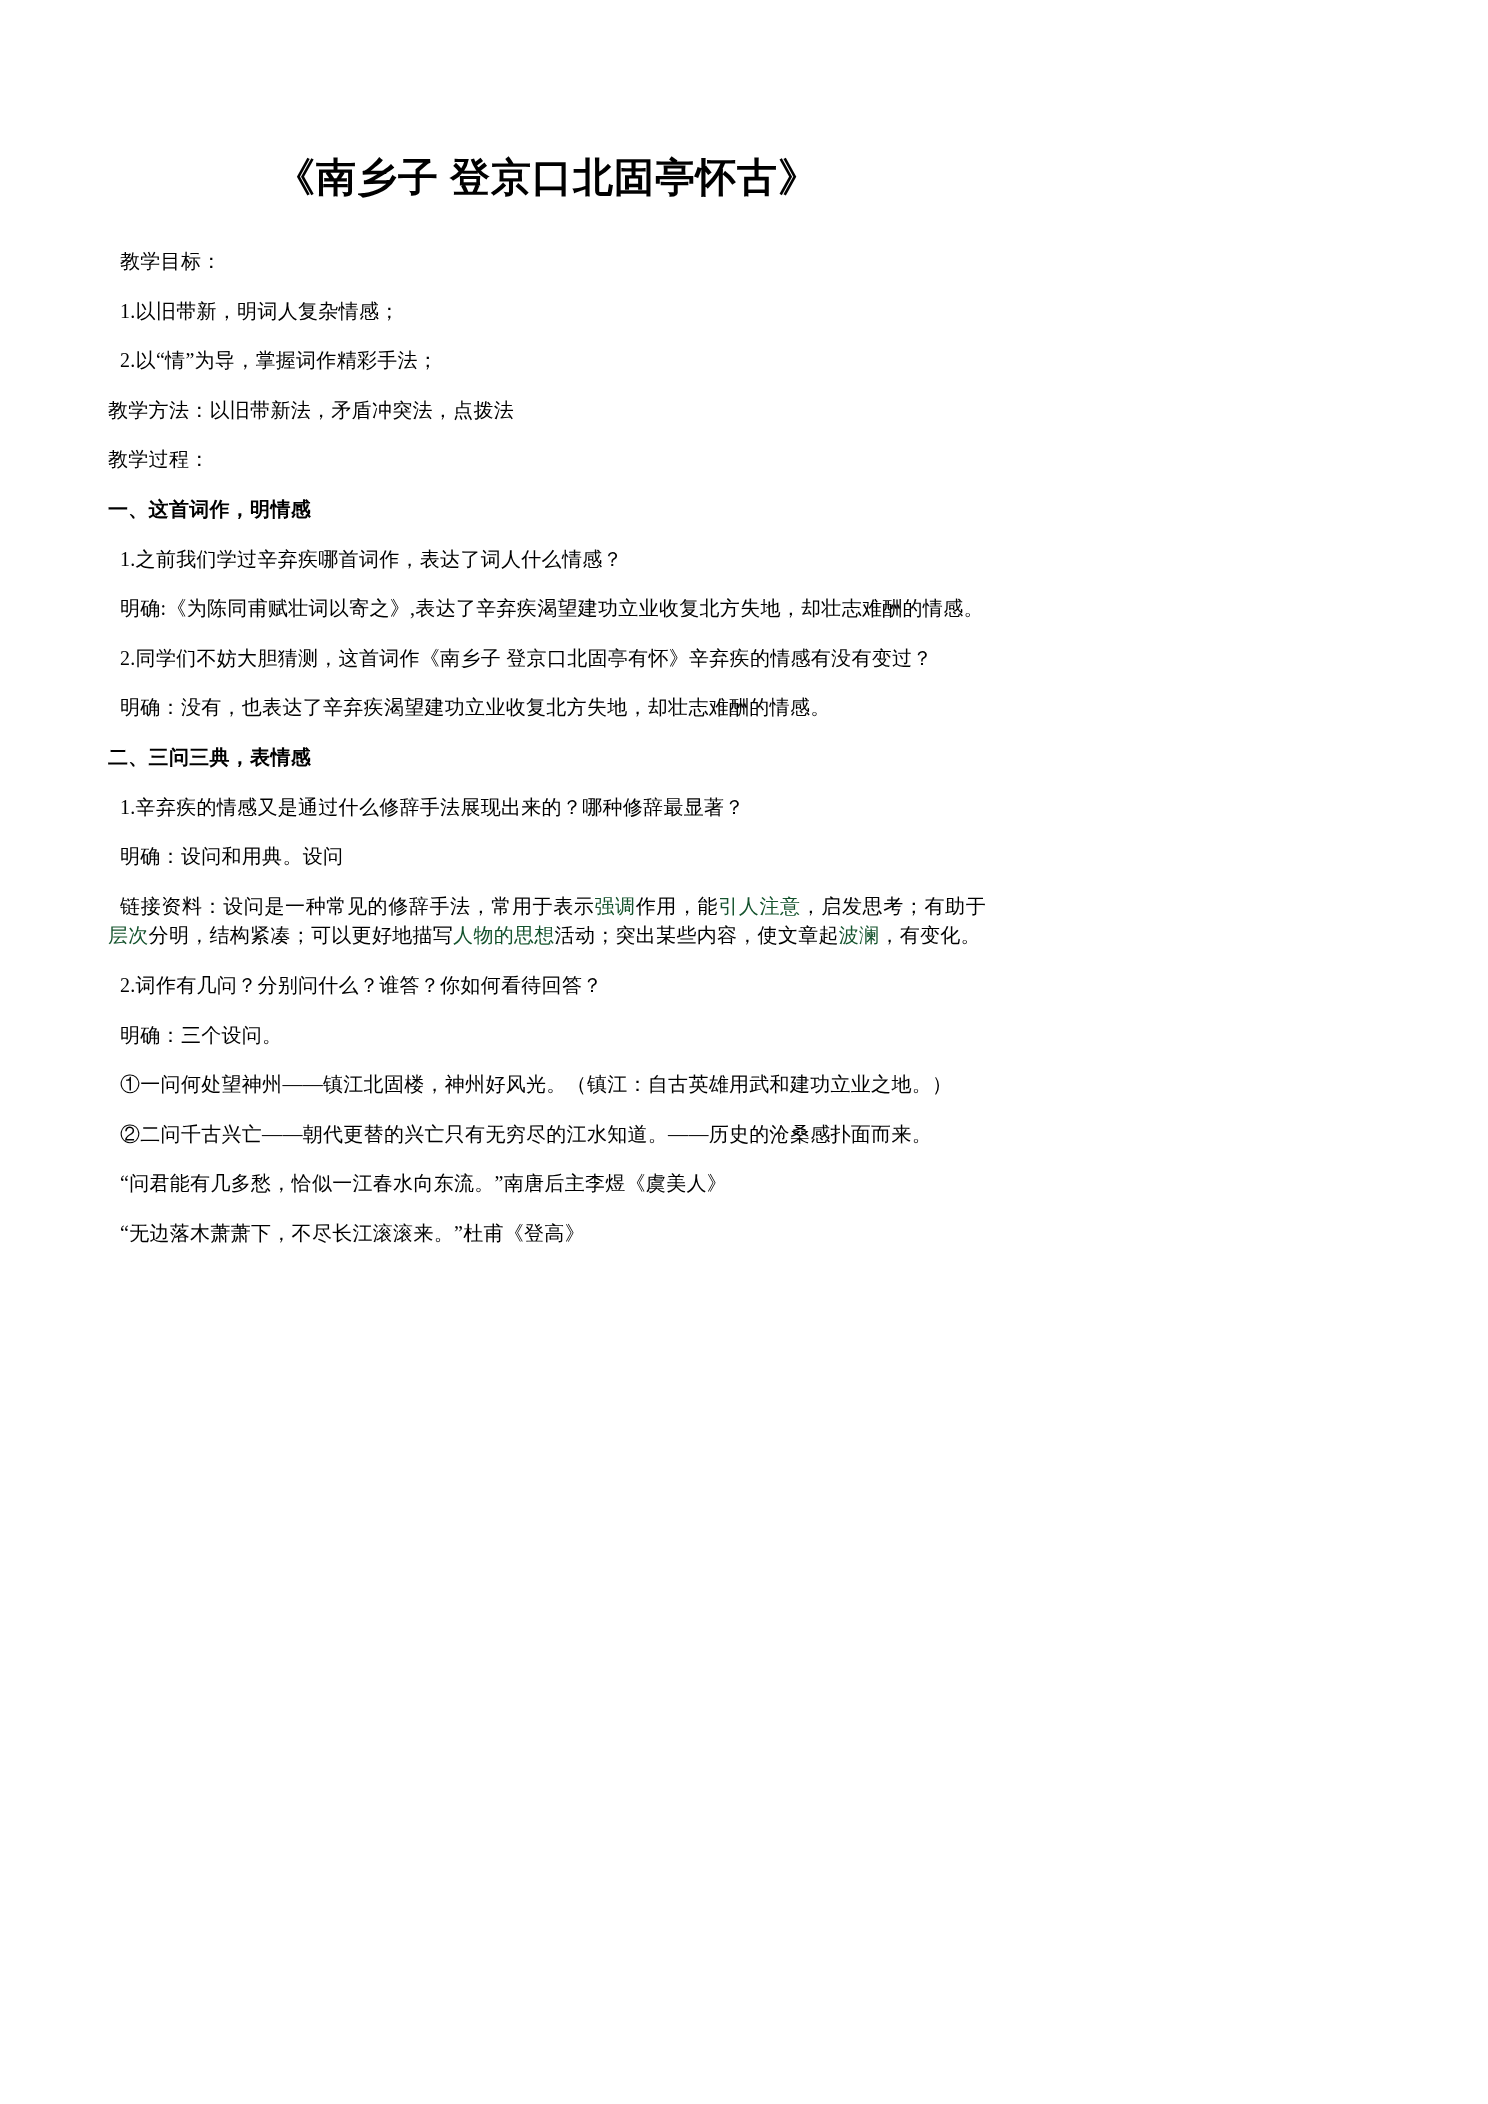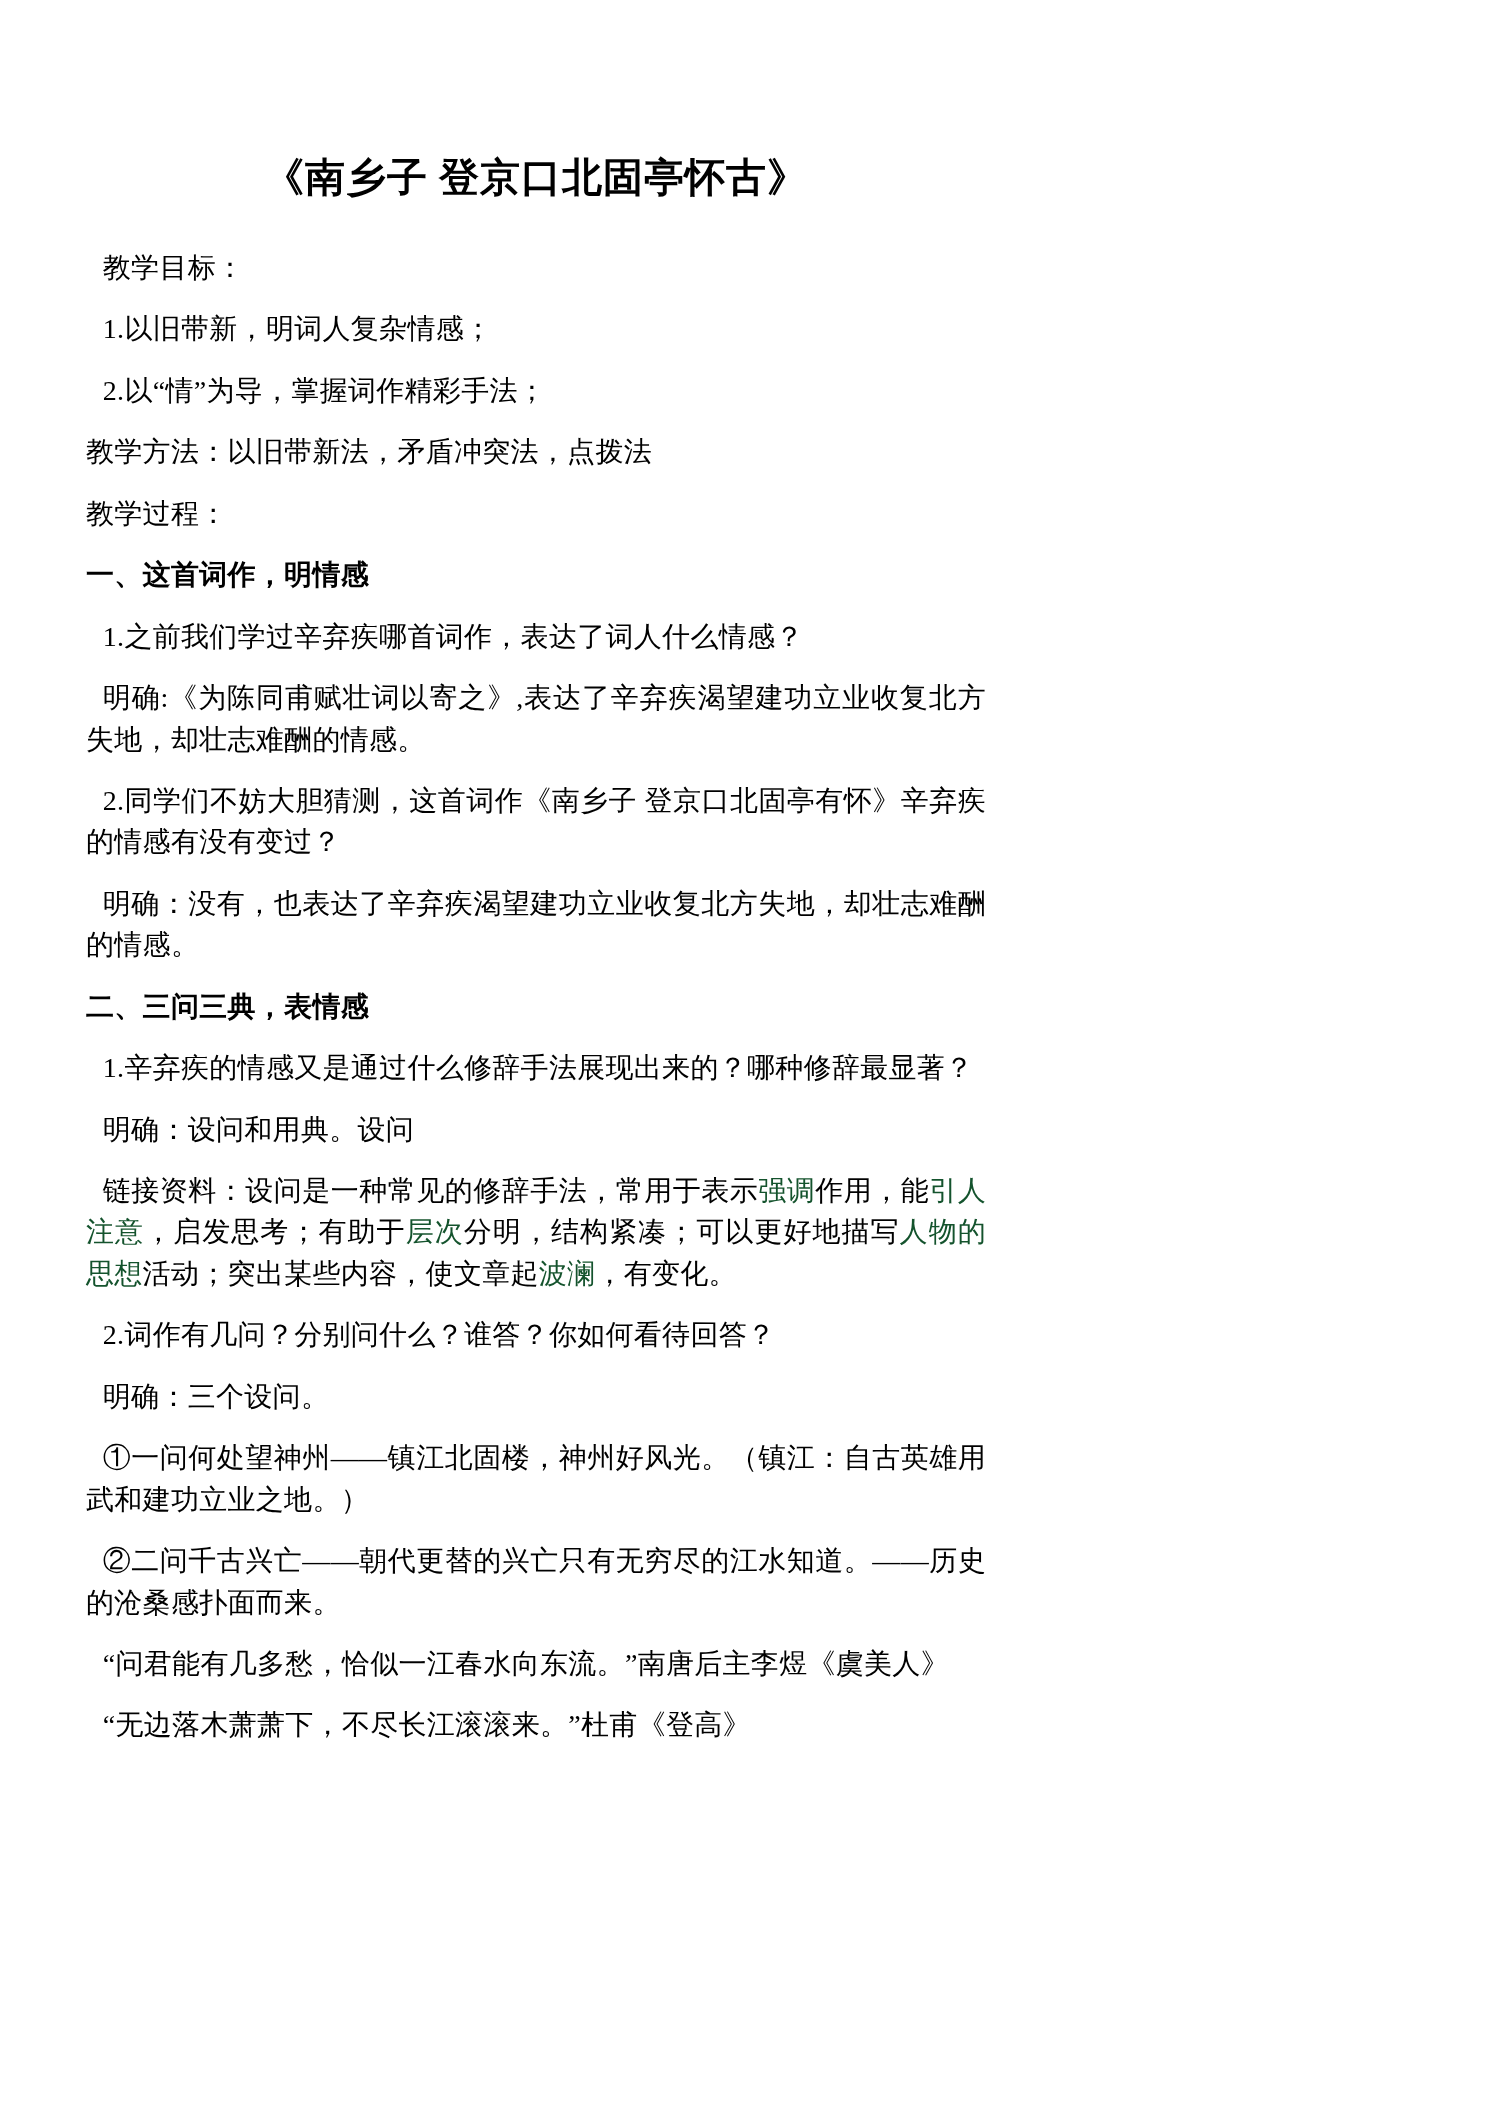--- a/index.html
+++ b/index.html
@@ -13,34 +13,34 @@
     height: 2104px;
     font-family: "Liberation Serif", "DejaVu Serif", serif;
     color: #000000;
     position: relative;
     overflow: hidden;
   }
   .page {
     box-sizing: border-box;
     width: 1176px;
     height: 2104px;
-    padding: 150px 190px 0 86px;
+    padding: 150px 190px 0 108px;
     position: relative;
   }
   .doc-title {
     text-align: center;
     font-size: 40px;
     font-weight: bold;
     letter-spacing: 1px;
     margin: 0 0 42px 0;
     font-family: "Liberation Serif", "DejaVu Serif", serif;
   }
   p.line {
     margin: 0 0 20px 0;
-    font-size: 28px;
+    font-size: 20px;
     line-height: 1.48;
     text-align: justify;
     letter-spacing: 0.3px;
   }
   p.noindent {
     text-indent: 0;
   }
   p.half-indent {
     text-indent: 0.6em;
   }

